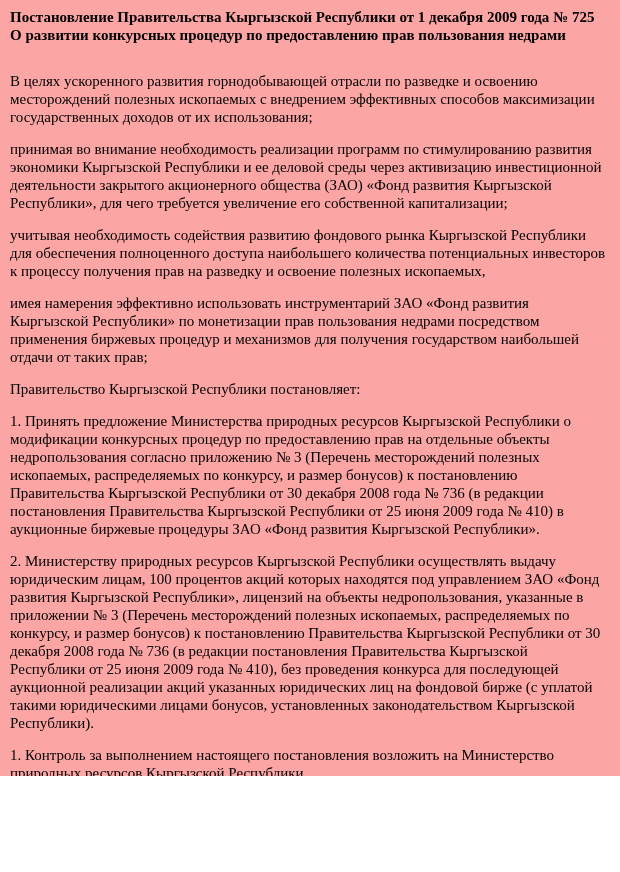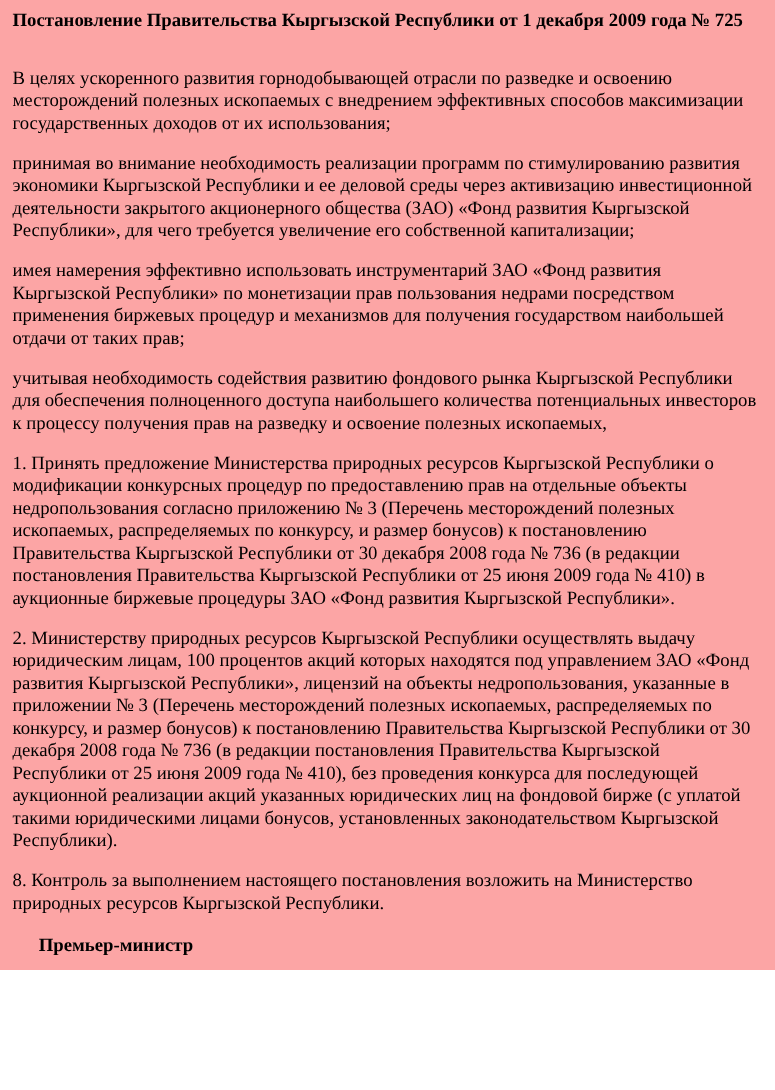--- a/index.html
+++ b/index.html
@@ -41,30 +41,32 @@
     margin: 16px;
   }
 </style>
 </head>
 <body>
 
 <div class="doc-page">
 
   <div class="doc-title">
     <div>Постановление Правительства Кыргызской Республики от 1 декабря 2009 года № 725</div>
+    <div>О развитии конкурсных процедур по предоставлению прав пользования недрами</div>
   </div>
 
   <div class="doc-body">
     <p>В целях ускоренного развития горнодобывающей отрасли по разведке и освоению месторождений полезных ископаемых с внедрением эффективных способов максимизации государственных доходов от их использования;</p>
     <p>принимая во внимание необходимость реализации программ по стимулированию развития экономики Кыргызской Республики и ее деловой среды через активизацию инвестиционной деятельности закрытого акционерного общества (ЗАО) «Фонд развития Кыргызской Республики», для чего требуется увеличение его собственной капитализации;</p>
+    <p>учитывая необходимость содействия развитию фондового рынка Кыргызской Республики для обеспечения полноценного доступа наибольшего количества потенциальных инвесторов к процессу получения прав на разведку и освоение полезных ископаемых,</p>
     <p>имея намерения эффективно использовать инструментарий ЗАО «Фонд развития Кыргызской Республики» по монетизации прав пользования недрами посредством применения биржевых процедур и механизмов для получения государством наибольшей отдачи от таких прав;</p>
-    <p>учитывая необходимость содействия развитию фондового рынка Кыргызской Республики для обеспечения полноценного доступа наибольшего количества потенциальных инвесторов к процессу получения прав на разведку и освоение полезных ископаемых,</p>
+    <p>Правительство Кыргызской Республики постановляет:</p>
     <p>1. Принять предложение Министерства природных ресурсов Кыргызской Республики о модификации конкурсных процедур по предоставлению прав на отдельные объекты недропользования согласно приложению № 3 (Перечень месторождений полезных ископаемых, распределяемых по конкурсу, и размер бонусов) к постановлению Правительства Кыргызской Республики от 30 декабря 2008 года № 736 (в редакции постановления Правительства Кыргызской Республики от 25 июня 2009 года № 410) в аукционные биржевые процедуры ЗАО «Фонд развития Кыргызской Республики».</p>
     <p>2. Министерству природных ресурсов Кыргызской Республики осуществлять выдачу юридическим лицам, 100 процентов акций которых находятся под управлением ЗАО «Фонд развития Кыргызской Республики», лицензий на объекты недропользования, указанные в приложении № 3 (Перечень месторождений полезных ископаемых, распределяемых по конкурсу, и размер бонусов) к постановлению Правительства Кыргызской Республики от 30 декабря 2008 года № 736 (в редакции постановления Правительства Кыргызской Республики от 25 июня 2009 года № 410), без проведения конкурса для последующей аукционной реализации акций указанных юридических лиц на фондовой бирже (с уплатой такими юридическими лицами бонусов, установленных законодательством Кыргызской Республики).</p>
-    <p>8. Контроль за выполнением настоящего постановления возложить на Министерство природных ресурсов Кыргызской Республики.</p>
+    <p>1. Контроль за выполнением настоящего постановления возложить на Министерство природных ресурсов Кыргызской Республики.</p>
   </div>
 
   <div class="signature-block">
     <div>Премьер-министр</div>
     <div>Д. Усенов</div>
   </div>
 
 </div>
 
 </body></html>

